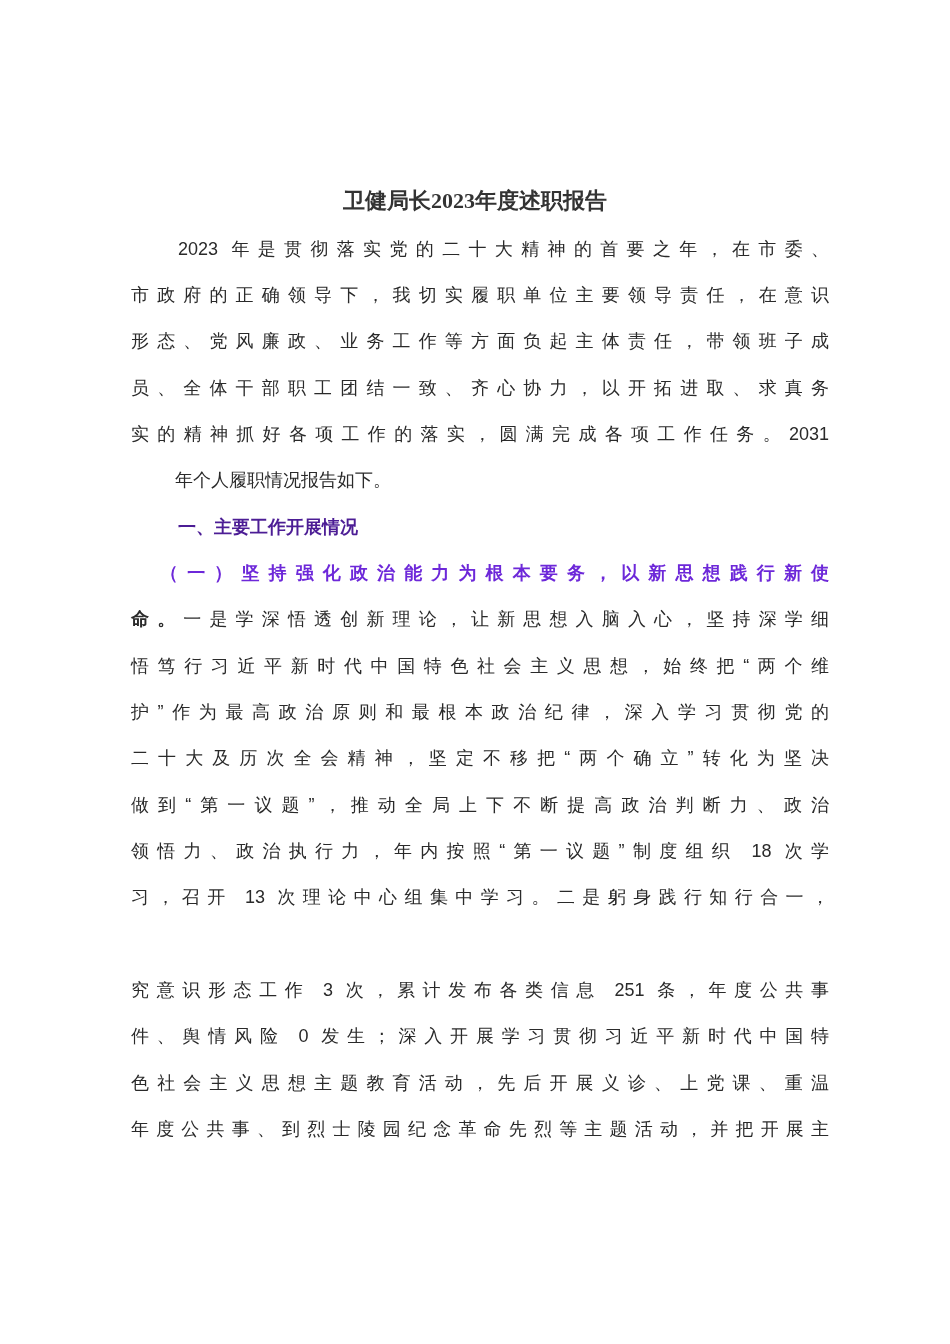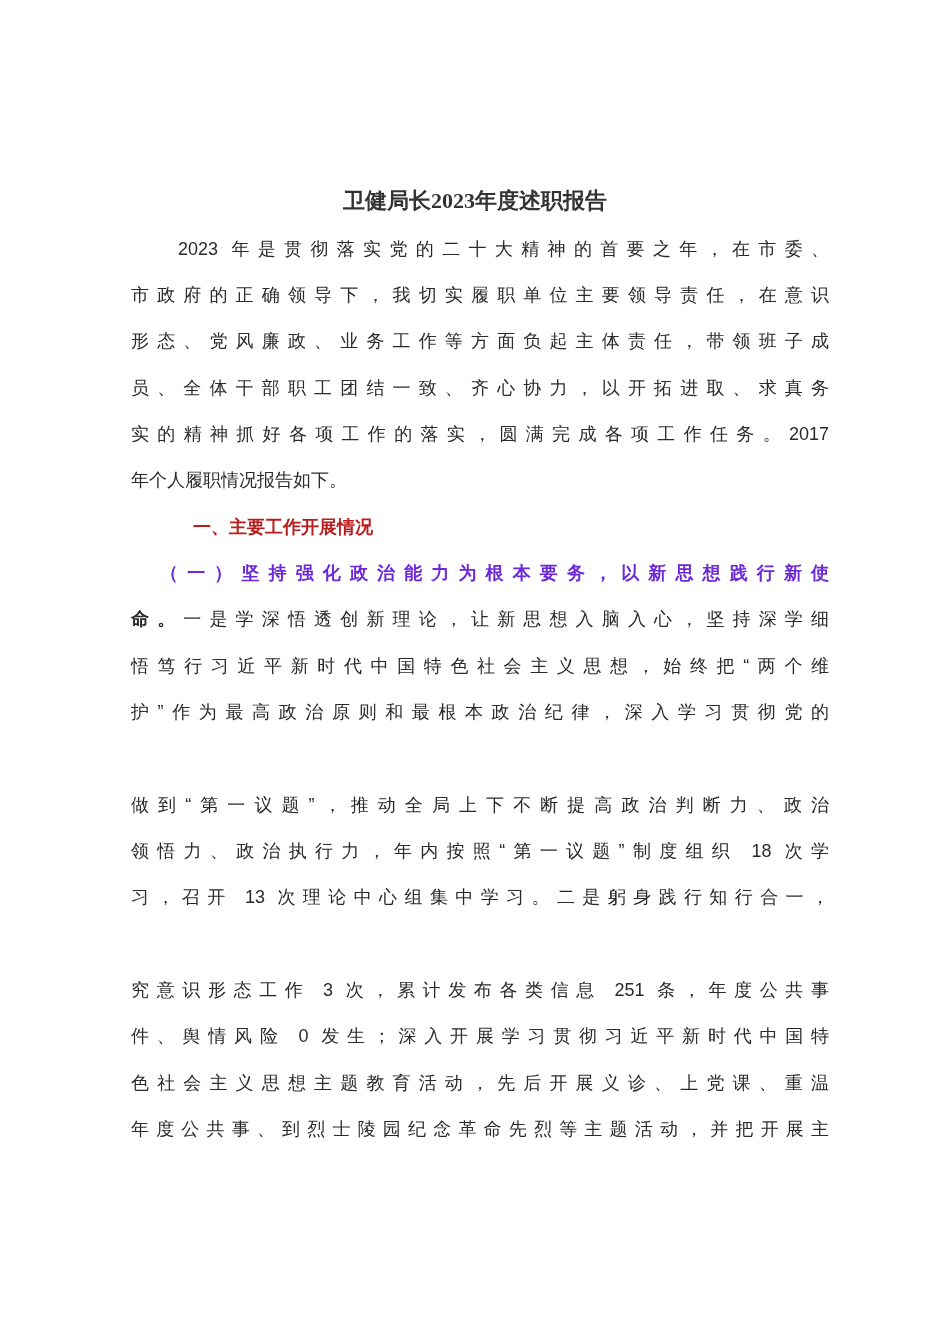--- a/index.html
+++ b/index.html
@@ -49,29 +49,29 @@
     color: #2a2a2a;
     font-family: Liberation Sans, sans-serif;
     font-weight: normal;
   }
   .line.indent {
     left: 178px;
     width: 651px;
   }
   .line.last {
     text-align-last: left;
+    margin-left: 44px;
   }
   .line.heading1 {
     left: 178px;
     width: auto;
     font-weight: bold;
-    color: #b91c1c;
+    color: #4c1d95;
     text-align-last: left;
     letter-spacing: 0px;
-    margin-left: 15px;
   }
   .line.heading2 {
     font-weight: bold;
     color: #6d28d9;
     left: 160px;
     width: 669px;
   }
   .line .bold {
     font-weight: bold;
   }
@@ -80,33 +80,34 @@
 <body>
 
 <div class="page">
 
   <div class="title">卫健局长2023年度述职报告</div>
 
   <div class="line indent" style="top:231px">2023 年是贯彻落实党的二十大精神的首要之年，在市委、</div>
   <div class="line" style="top:323px">形态、党风廉政、业务工作等方面负起主体责任，带领班子成</div>
   <div class="line" style="top:277px">市政府的正确领导下，我切实履职单位主要领导责任，在意识</div>
   <div class="line" style="top:370px">员、全体干部职工团结一致、齐心协力，以开拓进取、求真务</div>
-  <div class="line" style="top:416px">实的精神抓好各项工作的落实，圆满完成各项工作任务。2017</div>
+  <div class="line" style="top:416px">实的精神抓好各项工作的落实，圆满完成各项工作任务。2031</div>
   <div class="line last" style="top:462px">年个人履职情况报告如下。</div>
 
   <div class="line heading1" style="top:509px">一、主要工作开展情况</div>
 
   <div class="line heading2" style="top:555px">（一）坚持强化政治能力为根本要务，以新思想践行新使</div>
 
   <div class="line" style="top:648px">悟笃行习近平新时代中国特色社会主义思想，始终把“两个维</div>
 
   <div class="line" style="top:601px">
     <span class="bold">命。</span><span>一是学深悟透创新理论，让新思想入脑入心，坚持深学细</span>
   </div>
   <div class="line" style="top:694px">护”作为最高政治原则和最根本政治纪律，深入学习贯彻党的</div>
+  <div class="line" style="top:740px">二十大及历次全会精神，坚定不移把“两个确立”转化为坚决</div>
   <div class="line" style="top:787px">做到“第一议题”，推动全局上下不断提高政治判断力、政治</div>
   <div class="line" style="top:833px">领悟力、政治执行力，年内按照“第一议题”制度组织 18 次学</div>
   <div class="line" style="top:879px">习，召开 13 次理论中心组集中学习。二是躬身践行知行合一，</div>
   <div class="line" style="top:972px">究意识形态工作 3 次，累计发布各类信息 251 条，年度公共事</div>
   <div class="line" style="top:1018px">件、舆情风险 0 发生；深入开展学习贯彻习近平新时代中国特</div>
   <div class="line" style="top:1065px">色社会主义思想主题教育活动，先后开展义诊、上党课、重温</div>
   <div class="line" style="top:1111px">年度公共事、到烈士陵园纪念革命先烈等主题活动，并把开展主</div>
 
 </div>
 

